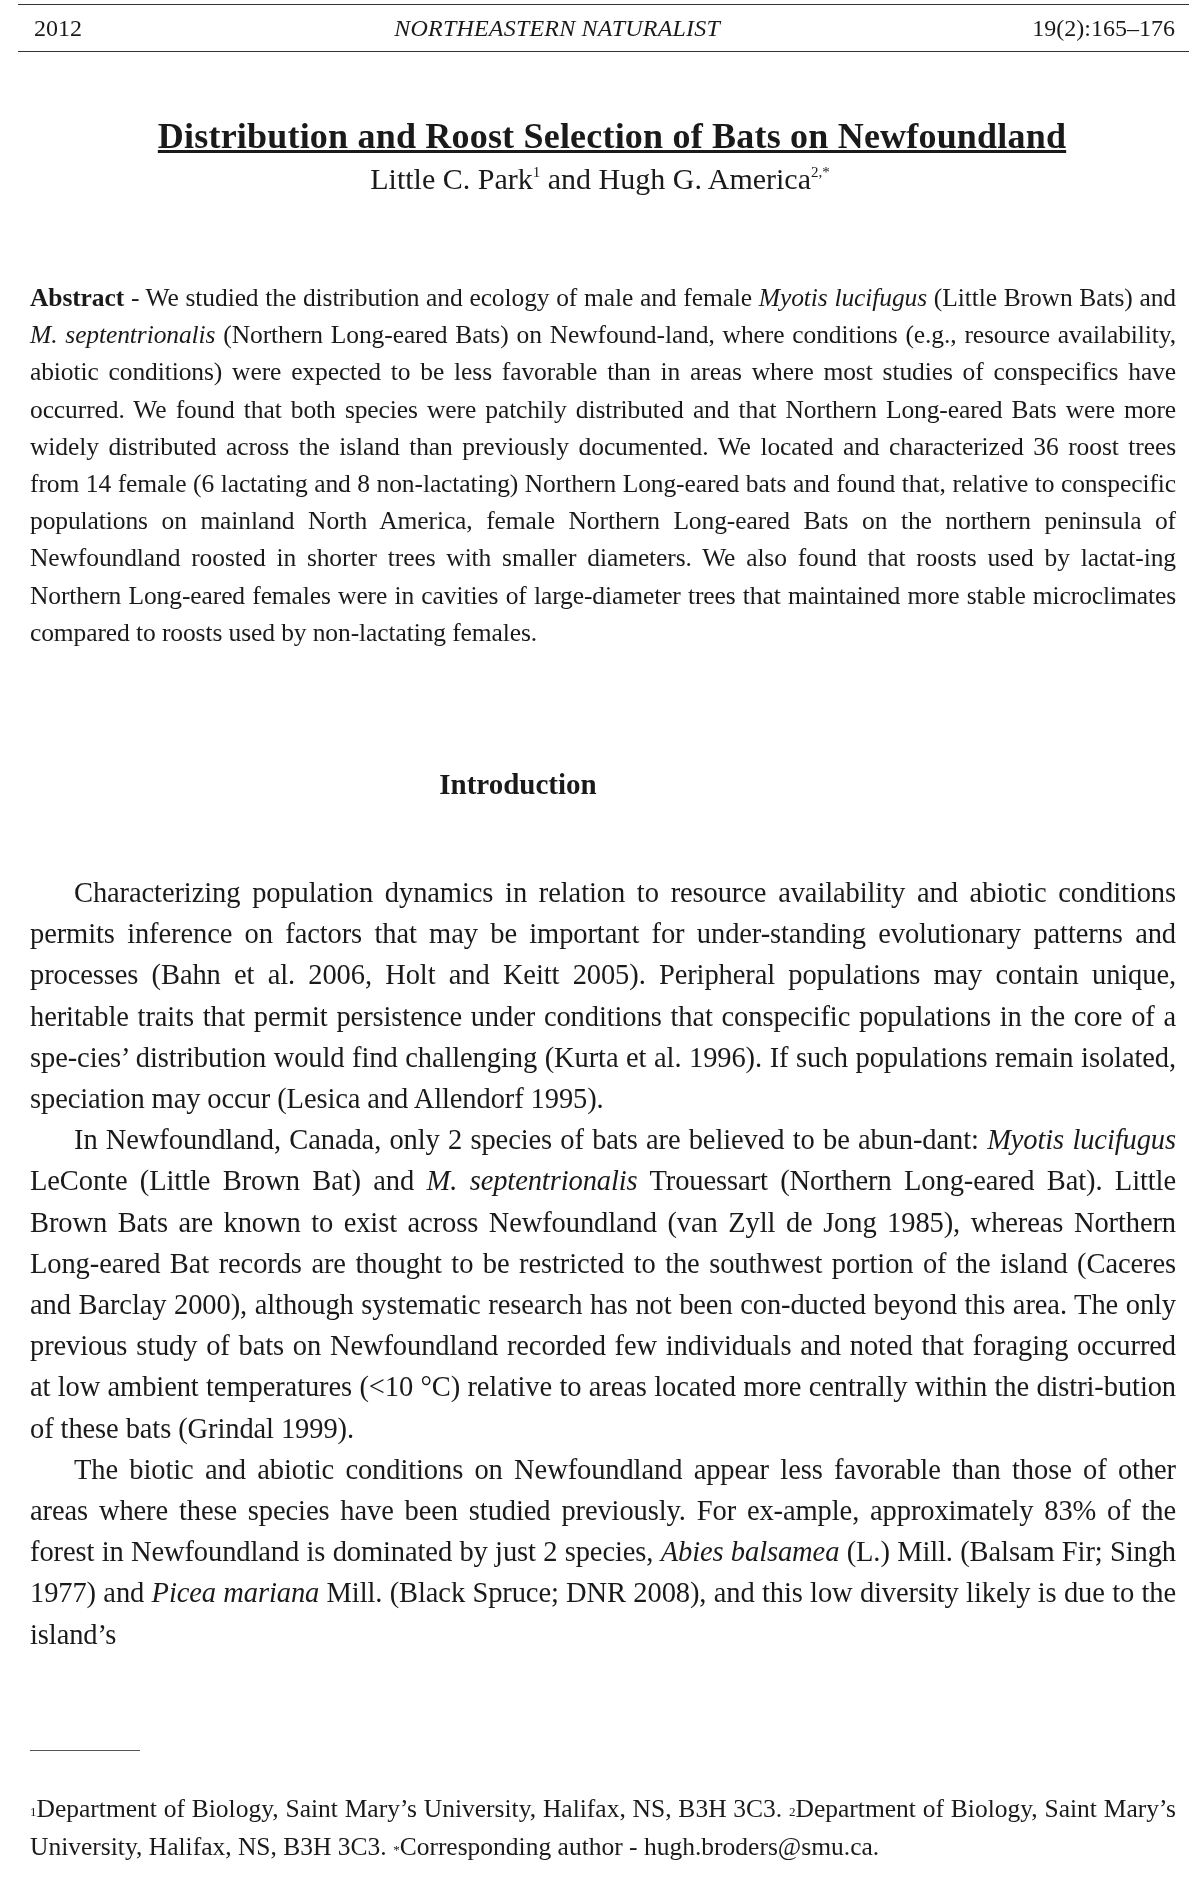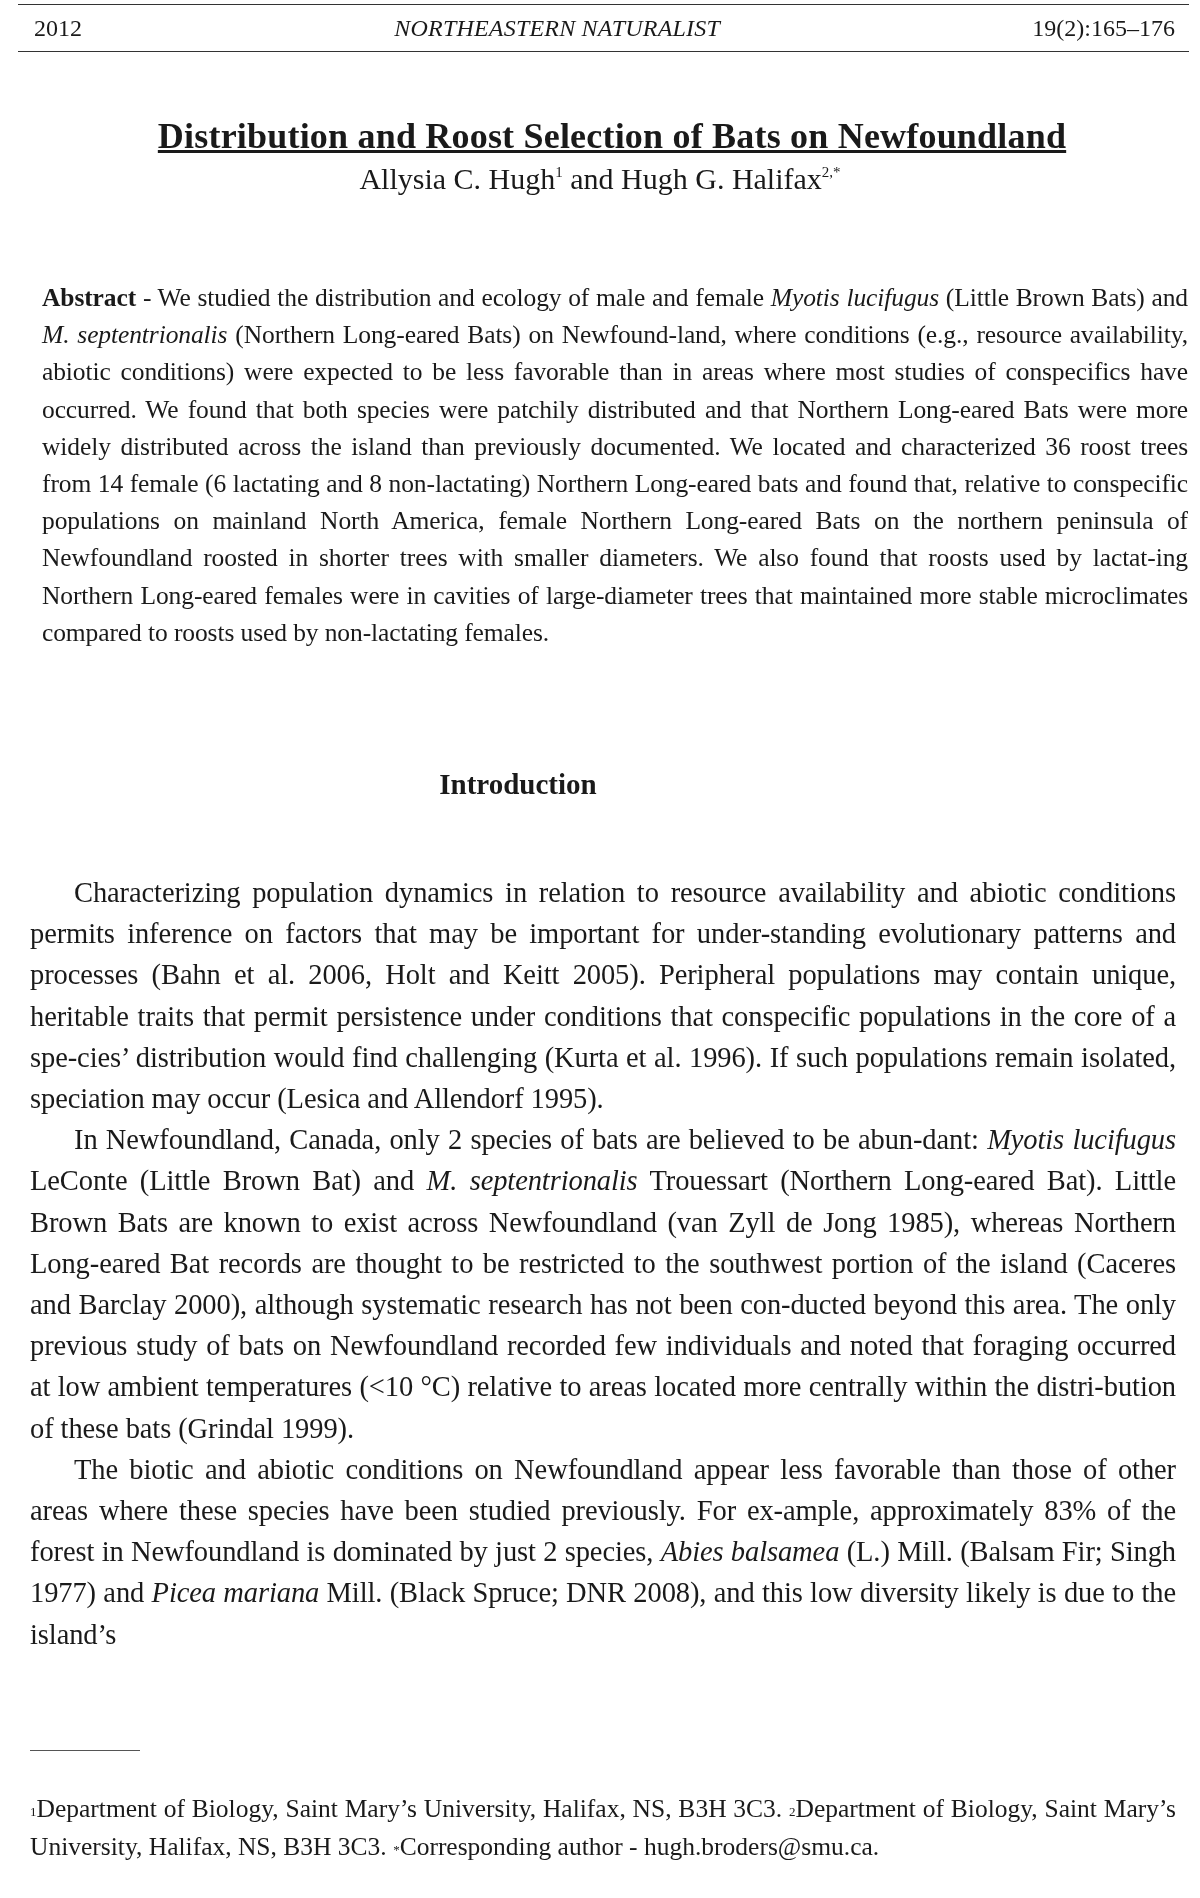--- a/index.html
+++ b/index.html
@@ -21,21 +21,21 @@
   .authors {
     position: absolute; left: 0; top: 162px; width: 1200px; text-align: center;
     font-size: 30px; margin: 0;
   }
   .authors sup { font-size: 15px; vertical-align: top; position: relative; top: 2px; }
   .body-text {
     position: absolute; left: 30px; width: 1146px;
     font-size: 25.5px; line-height: 37.2px; text-align: justify; margin: 0;
     letter-spacing: -0.1px;
   }
-  .abstract { top: 279px; margin-left: 12px; }
+  .abstract { top: 279px; }
   .abstract .abs-label { font-weight: bold; }
   .section-head {
     position: absolute; left: 0; top: 768px; width: 1036px; text-align: center;
     font-weight: bold; font-size: 29px; margin: 0;
   }
   .intro { top: 872px; font-size: 28.5px; line-height: 41.2px; }
   .intro p { margin: 0; text-indent: 44px; }
   .intro em, .abstract em { font-style: italic; }
   .footnote-rule {
     position: absolute; left: 30px; top: 1750px; width: 110px; height: 0;
@@ -52,21 +52,21 @@
 
 <header class="running-head">
   <span>2012</span>
   <span class="journal">NORTHEASTERN NATURALIST</span>
   <span>19(2):165–176</span>
 </header>
 
 <h1 class="title">Distribution and Roost Selection of Bats on Newfoundland</h1>
 
 <p class="authors">
-  <span>Allysia C. Hugh</span><sup>1</sup><span> and </span><span>Hugh G. Halifax</span><sup>2,*</sup>
+  <span>Little C. Park</span><sup>1</sup><span> and </span><span>Hugh G. America</span><sup>2,*</sup>
 </p>
 
 <p class="body-text abstract">
   <span class="abs-label">Abstract</span><span> - </span><span id="abstract-body"><span>We studied the distribution and ecology of male and female </span><em>Myotis lucifugus</em><span> (Little Brown Bats) and </span><em>M. septentrionalis</em><span> (Northern Long-eared Bats) on Newfound-land, where conditions (e.g., resource availability, abiotic conditions) were expected to be less favorable than in areas where most studies of conspecifics have occurred. We found that both species were patchily distributed and that Northern Long-eared Bats were more widely distributed across the island than previously documented. We located and characterized 36 roost trees from 14 female (6 lactating and 8 non-lactating) Northern Long-eared bats and found that, relative to conspecific populations on mainland North America, female Northern Long-eared Bats on the northern peninsula of Newfoundland roosted in shorter trees with smaller diameters. We also found that roosts used by lactat-ing Northern Long-eared females were in cavities of large-diameter trees that maintained more stable microclimates compared to roosts used by non-lactating females.</span></span>
 </p>
 
 <h2 class="section-head">Introduction</h2>
 
 <div class="body-text intro" id="intro-body">
     <p><span>Characterizing population dynamics in relation to resource availability and abiotic conditions permits inference on factors that may be important for under-standing evolutionary patterns and processes (Bahn et al. 2006, Holt and Keitt 2005). Peripheral populations may contain unique, heritable traits that permit persistence under conditions that conspecific populations in the core of a spe-cies’ distribution would find challenging (Kurta et al. 1996). If such populations remain isolated, speciation may occur (Lesica and Allendorf 1995).</span></p>

